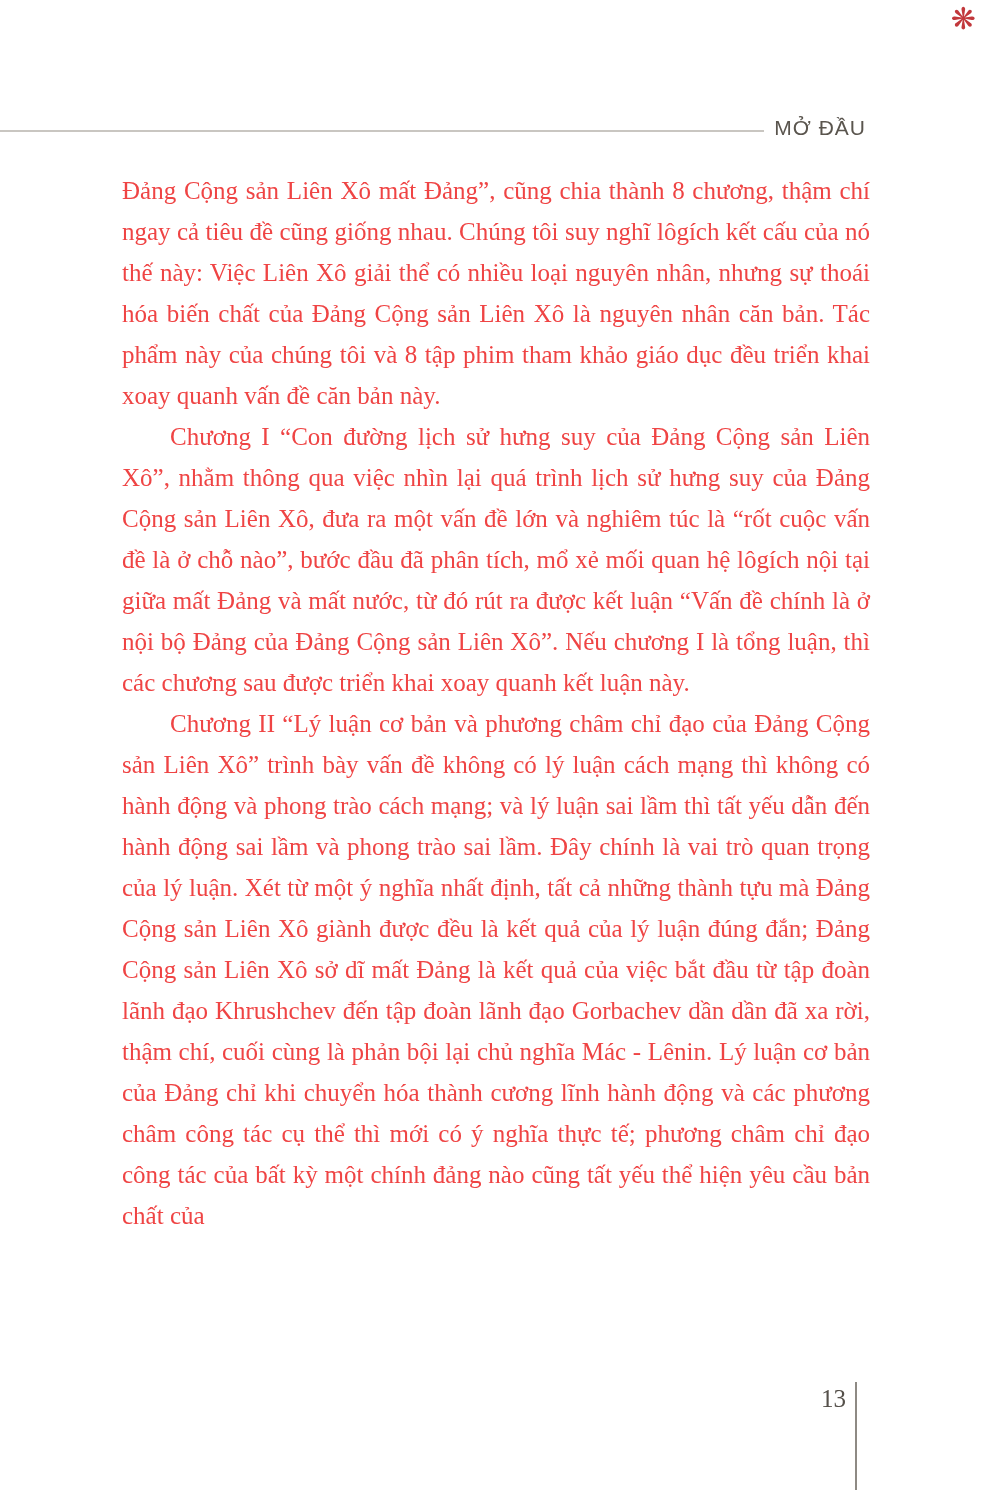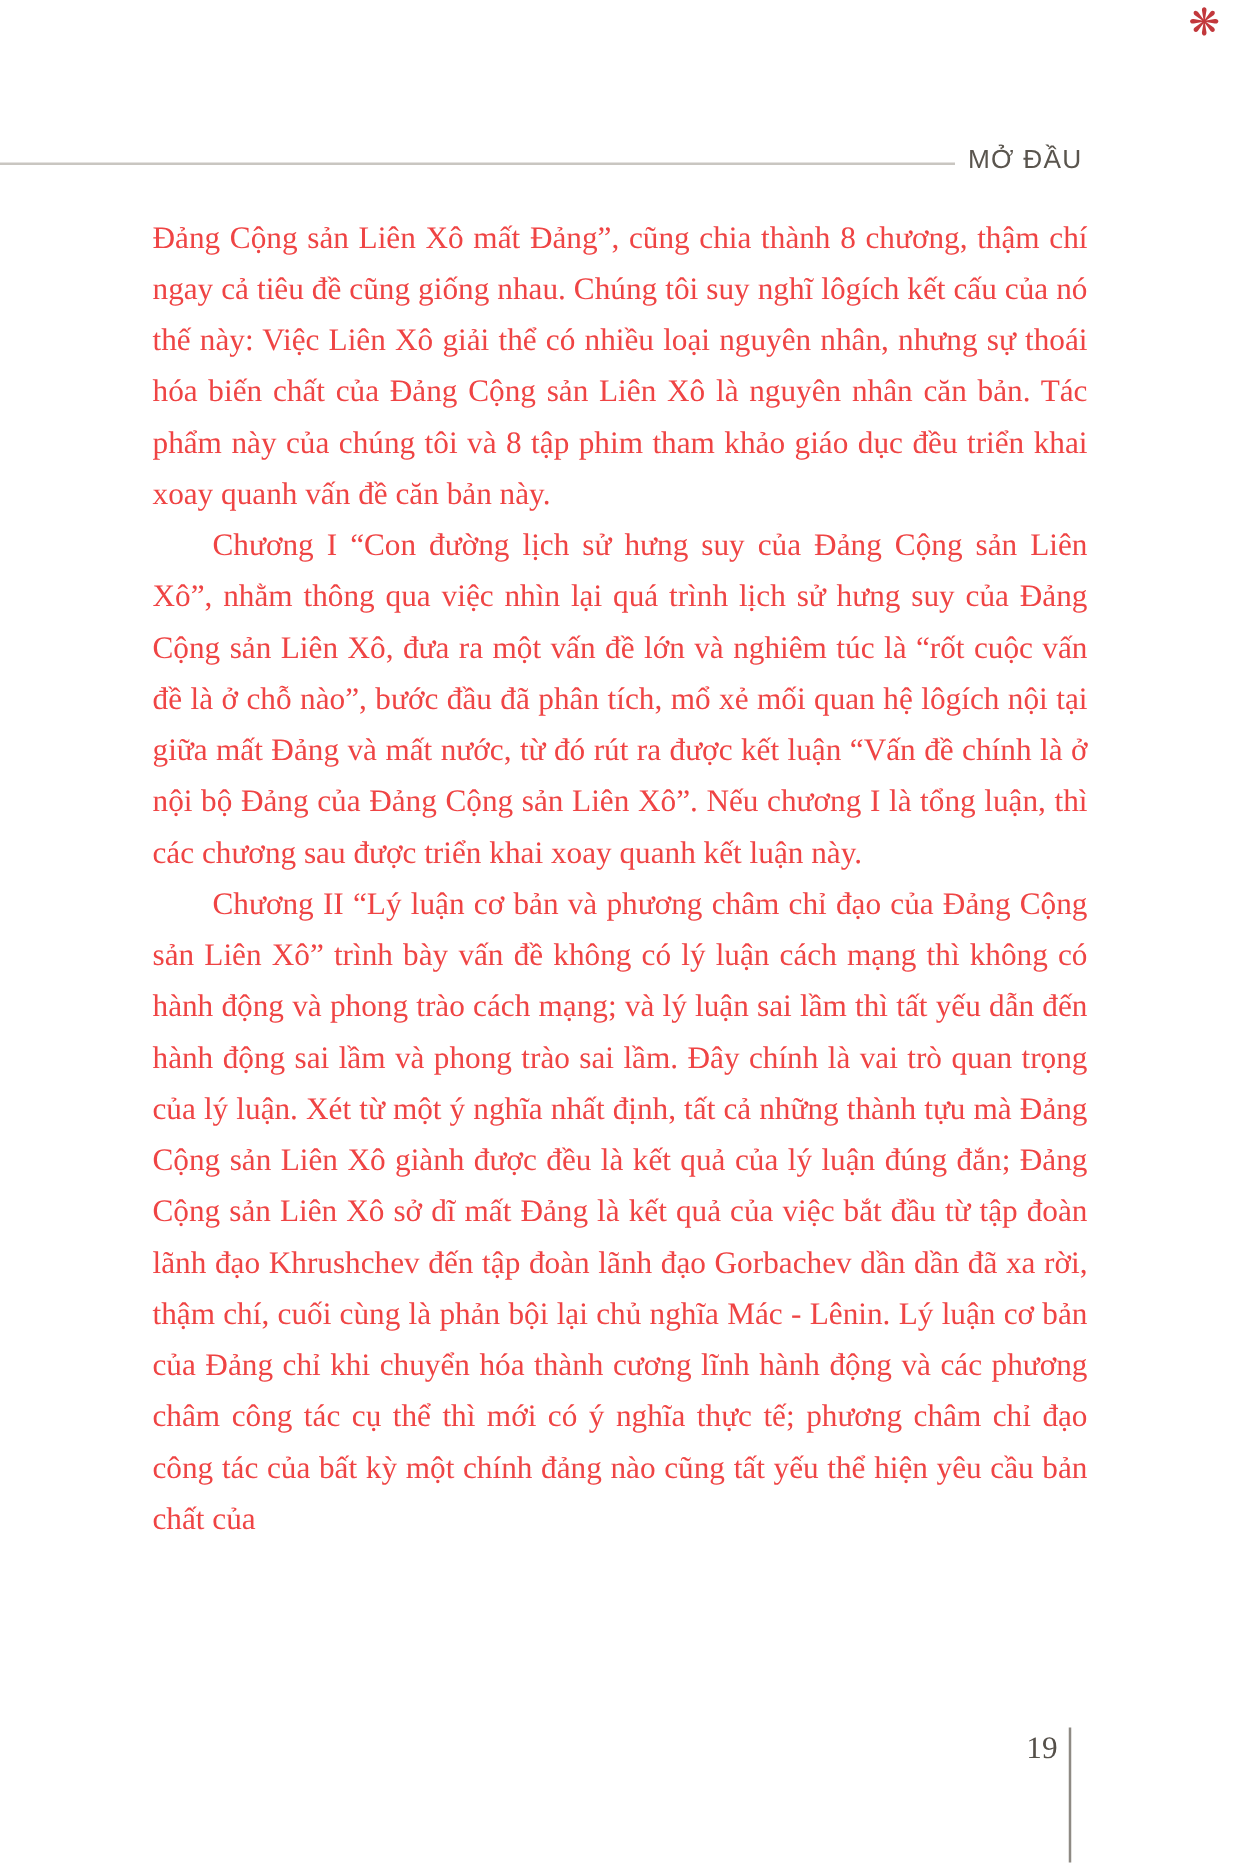--- a/index.html
+++ b/index.html
@@ -102,17 +102,17 @@
     <div class="header-rule"></div>
     <div class="header-title">MỞ ĐẦU</div>
   </div>
 
   <div class="body-text">
     <p>Đảng Cộng sản Liên Xô mất Đảng”, cũng chia thành 8 chương, thậm chí ngay cả tiêu đề cũng giống nhau. Chúng tôi suy nghĩ lôgích kết cấu của nó thế này: Việc Liên Xô giải thể có nhiều loại nguyên nhân, nhưng sự thoái hóa biến chất của Đảng Cộng sản Liên Xô là nguyên nhân căn bản. Tác phẩm này của chúng tôi và 8 tập phim tham khảo giáo dục đều triển khai xoay quanh vấn đề căn bản này.</p>
     <p class="indent">Chương I “Con đường lịch sử hưng suy của Đảng Cộng sản Liên Xô”, nhằm thông qua việc nhìn lại quá trình lịch sử hưng suy của Đảng Cộng sản Liên Xô, đưa ra một vấn đề lớn và nghiêm túc là “rốt cuộc vấn đề là ở chỗ nào”, bước đầu đã phân tích, mổ xẻ mối quan hệ lôgích nội tại giữa mất Đảng và mất nước, từ đó rút ra được kết luận “Vấn đề chính là ở nội bộ Đảng của Đảng Cộng sản Liên Xô”. Nếu chương I là tổng luận, thì các chương sau được triển khai xoay quanh kết luận này.</p>
     <p class="indent">Chương II “Lý luận cơ bản và phương châm chỉ đạo của Đảng Cộng sản Liên Xô” trình bày vấn đề không có lý luận cách mạng thì không có hành động và phong trào cách mạng; và lý luận sai lầm thì tất yếu dẫn đến hành động sai lầm và phong trào sai lầm. Đây chính là vai trò quan trọng của lý luận. Xét từ một ý nghĩa nhất định, tất cả những thành tựu mà Đảng Cộng sản Liên Xô giành được đều là kết quả của lý luận đúng đắn; Đảng Cộng sản Liên Xô sở dĩ mất Đảng là kết quả của việc bắt đầu từ tập đoàn lãnh đạo Khrushchev đến tập đoàn lãnh đạo Gorbachev dần dần đã xa rời, thậm chí, cuối cùng là phản bội lại chủ nghĩa Mác - Lênin. Lý luận cơ bản của Đảng chỉ khi chuyển hóa thành cương lĩnh hành động và các phương châm công tác cụ thể thì mới có ý nghĩa thực tế; phương châm chỉ đạo công tác của bất kỳ một chính đảng nào cũng tất yếu thể hiện yêu cầu bản chất của</p>
   </div>
 
-  <div class="page-number">19</div>
+  <div class="page-number">13</div>
 
   <div class="page-number-rule"></div>
 
 </div>
 
 </body></html>

